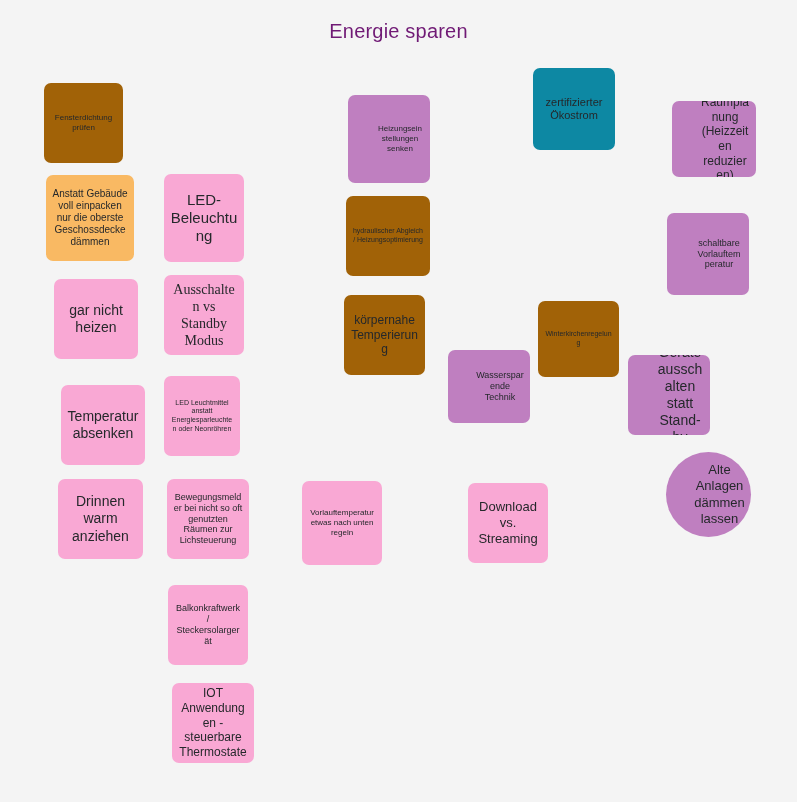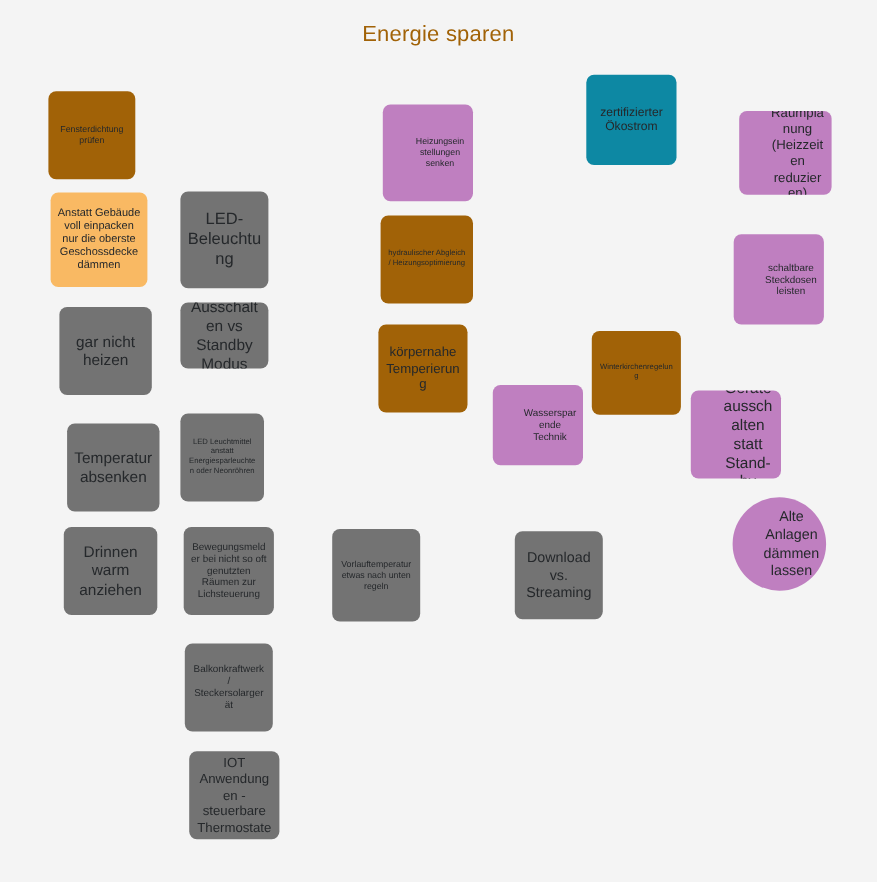--- a/index.html
+++ b/index.html
@@ -21,21 +21,21 @@
     width: 797px;
     height: 802px;
   }
   .board-title {
     position: absolute;
     left: 0;
     top: 20px;
     width: 797px;
     text-align: center;
     font-size: 20px;
-    color: #a16207;
+    color: #701a75;
     letter-spacing: 0.2px;
     font-family: "Liberation Sans", sans-serif;
   }
   .card {
     position: absolute;
     box-sizing: border-box;
     border-radius: 7px;
     display: flex;
     align-items: center;
     justify-content: center;
@@ -60,21 +60,21 @@
     display: flex;
     align-items: center;
     justify-content: center;
     text-align: center;
     color: #25282b;
     padding: 6px;
     line-height: 1.25;
     overflow: hidden;
   }
   .c-green  { background: #a16207; }
-  .c-orange { background: #737373; }
+  .c-orange { background: #f9a8d4; }
   .c-lorange{ background: #f9b963; }
   .c-purple { background: #bf7fc0; padding-left: 28px; }
   .c-teal   { background: #0d88a3; }
 </style>
 </head>
 <body>
 
 <div id="board">
 
   <div class="board-title">Energie sparen</div>
@@ -96,21 +96,21 @@
   </div>
 
   <div class="card c-orange" style="left:58px; top:479px; width:85px; height:80px; font-size:14px;">
     <span>Drinnen warm anziehen</span>
   </div>
 
   <div class="card c-orange" style="left:164px; top:174px; width:80px; height:88px; font-size:15px;">
     <span>LED-Beleuchtung</span>
   </div>
 
-  <div class="card c-orange" style="left:164px; top:275px; width:80px; height:60px; font-size:14px;">
+  <div class="card c-orange" style="left:164px; top:275px; width:80px; height:80px; font-size:14px;font-family:Liberation Serif, serif;">
     <span>Ausschalten vs Standby Modus</span>
   </div>
 
   <div class="card c-orange" style="left:164px; top:376px; width:76px; height:80px; font-size:7px;">
     <span>LED Leuchtmittel anstatt Energiesparleuchten oder Neonröhren</span>
   </div>
 
   <div class="card c-orange" style="left:167px; top:479px; width:82px; height:80px; font-size:9px;">
     <span>Bewegungsmelder bei nicht so oft genutzten Räumen zur Lichsteuerung</span>
   </div>
@@ -158,20 +158,20 @@
 
   <div class="card c-purple" style="left:628px; top:355px; width:82px; height:80px; font-size:14px;">
     <span>Geräte ausschalten statt Stand-by</span>
   </div>
 
   <div class="card c-purple" style="left:672px; top:101px; width:84px; height:76px; font-size:12px;">
     <span>Raumplanung (Heizzeiten reduzieren)</span>
   </div>
 
   <div class="card c-purple" style="left:667px; top:213px; width:82px; height:82px; font-size:9px;">
-    <span>schaltbare Steckdosenleisten</span>
+    <span>schaltbare Vorlauftemperatur</span>
   </div>
 
   <div class="circle c-purple" style="left:666px; top:452px; width:85px; height:85px; font-size:13px;">
     <span>Alte Anlagen dämmen lassen</span>
   </div>
 
 </div>
 
 </body></html>

